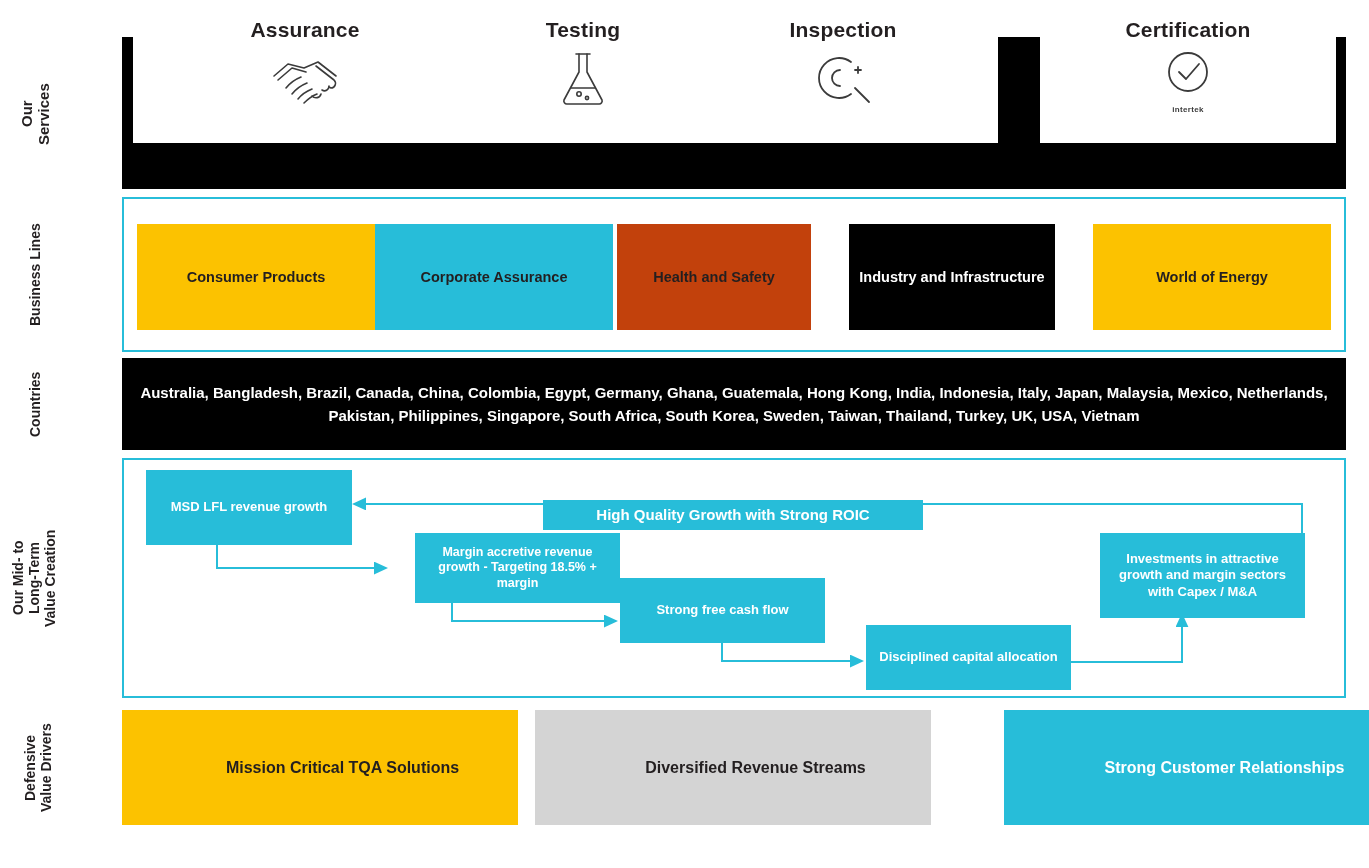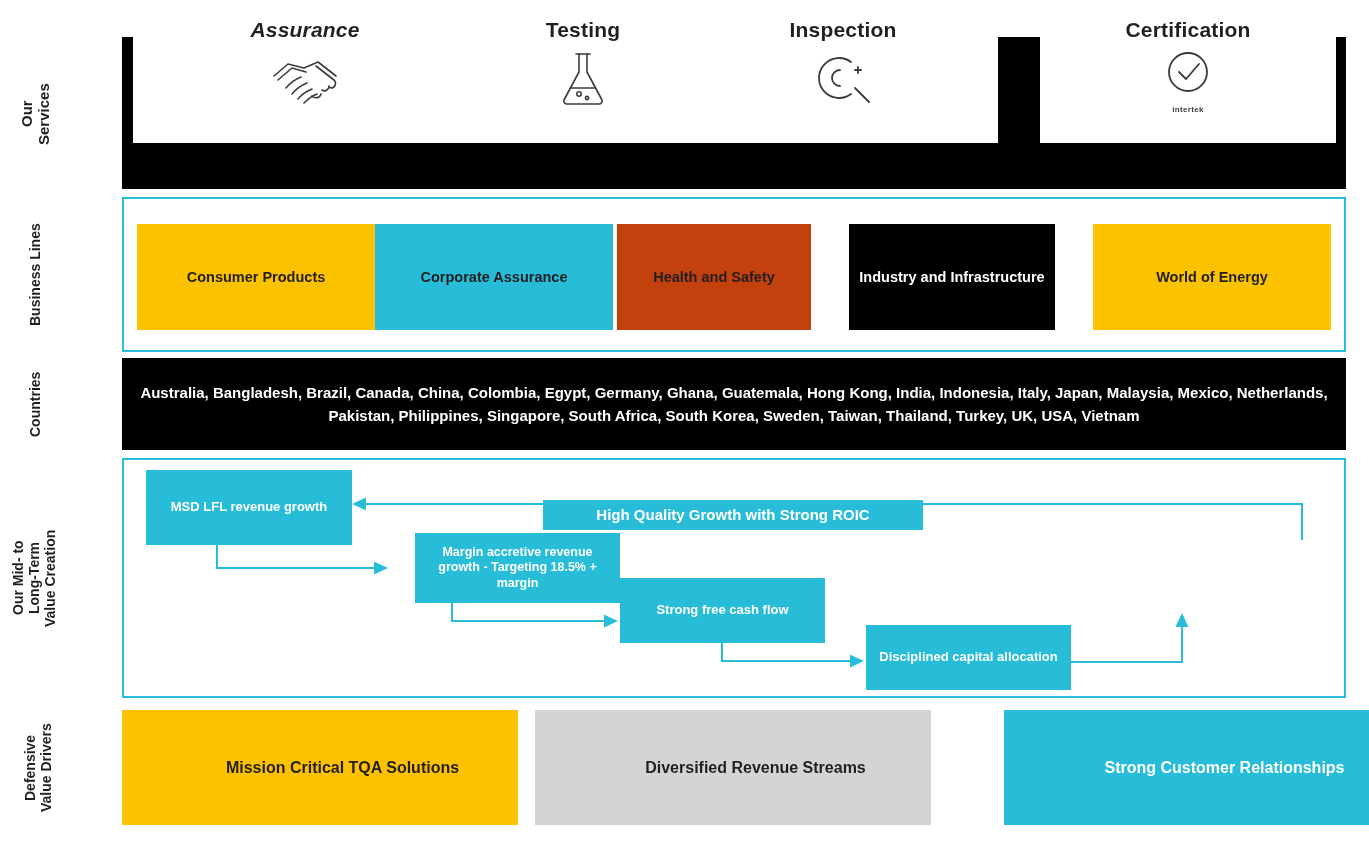--- a/index.html
+++ b/index.html
@@ -179,21 +179,21 @@
   <div class="rowlabel" style="left:18px; top:197px; width:34px; height:155px; font-size:14px;">Business Lines</div>
   <div class="rowlabel" style="left:18px; top:358px; width:34px; height:92px; font-size:14px;">Countries</div>
   <div class="rowlabel" style="left:10px; top:458px; width:48px; height:240px; font-size:14px;">Our Mid- to
 Long-Term
 Value Creation</div>
   <div class="rowlabel" style="left:18px; top:710px; width:40px; height:115px; font-size:14px;">Defensive
 Value Drivers</div>
 
   <div id="services-band"></div>
 
-  <div class="service-card" style="left:133px; width:344px;font-style:italic;">
+  <div class="service-card" style="left:133px; width:344px;">
     <div class="service-title">Assurance</div>
     <div class="service-icon">
       <svg width="78" height="62" viewBox="0 0 78 62" fill="none" stroke="#3b3b3b" stroke-width="1.6" stroke-linecap="round" stroke-linejoin="round">
         <path d="M8 28 L22 16 L38 20 L52 14 L70 28"></path>
         <path d="M12 32 L26 20 L40 24"></path>
         <path d="M20 40 c4-5 10-9 15-11"></path>
         <path d="M26 46 c4-5 10-9 15-11"></path>
         <path d="M32 51 c4-5 9-8 14-10"></path>
         <path d="M38 55 c4-4 8-7 13-9"></path>
         <path d="M50 18 L68 32 c3 3 1 8-3 8 l-2-1"></path>
@@ -294,20 +294,23 @@
   </div>
 
   <div class="box vc-box" style="left:620px; top:578px; width:205px; height:65px;">
     <span>Strong free cash flow</span>
   </div>
 
   <div class="box vc-box" style="left:866px; top:625px; width:205px; height:65px;">
     <span>Disciplined capital allocation</span>
   </div>
 
+  <div class="box vc-box" style="left:1100px; top:533px; width:205px; height:85px;">
+    <span>Investments in attractive growth and margin sectors with Capex / M&amp;A</span>
+  </div>
 
   <div class="box dv-box" style="left:122px; width:396px; background:#fcc200;">
     <span>Mission Critical TQA Solutions</span>
   </div>
   <div class="box dv-box" style="left:535px; width:396px; background:#d4d4d4;">
     <span>Diversified Revenue Streams</span>
   </div>
   <div class="box dv-box dv-dark" style="left:1004px; width:396px; background:#27bdd9;">
     <span>Strong Customer Relationships</span>
   </div>

